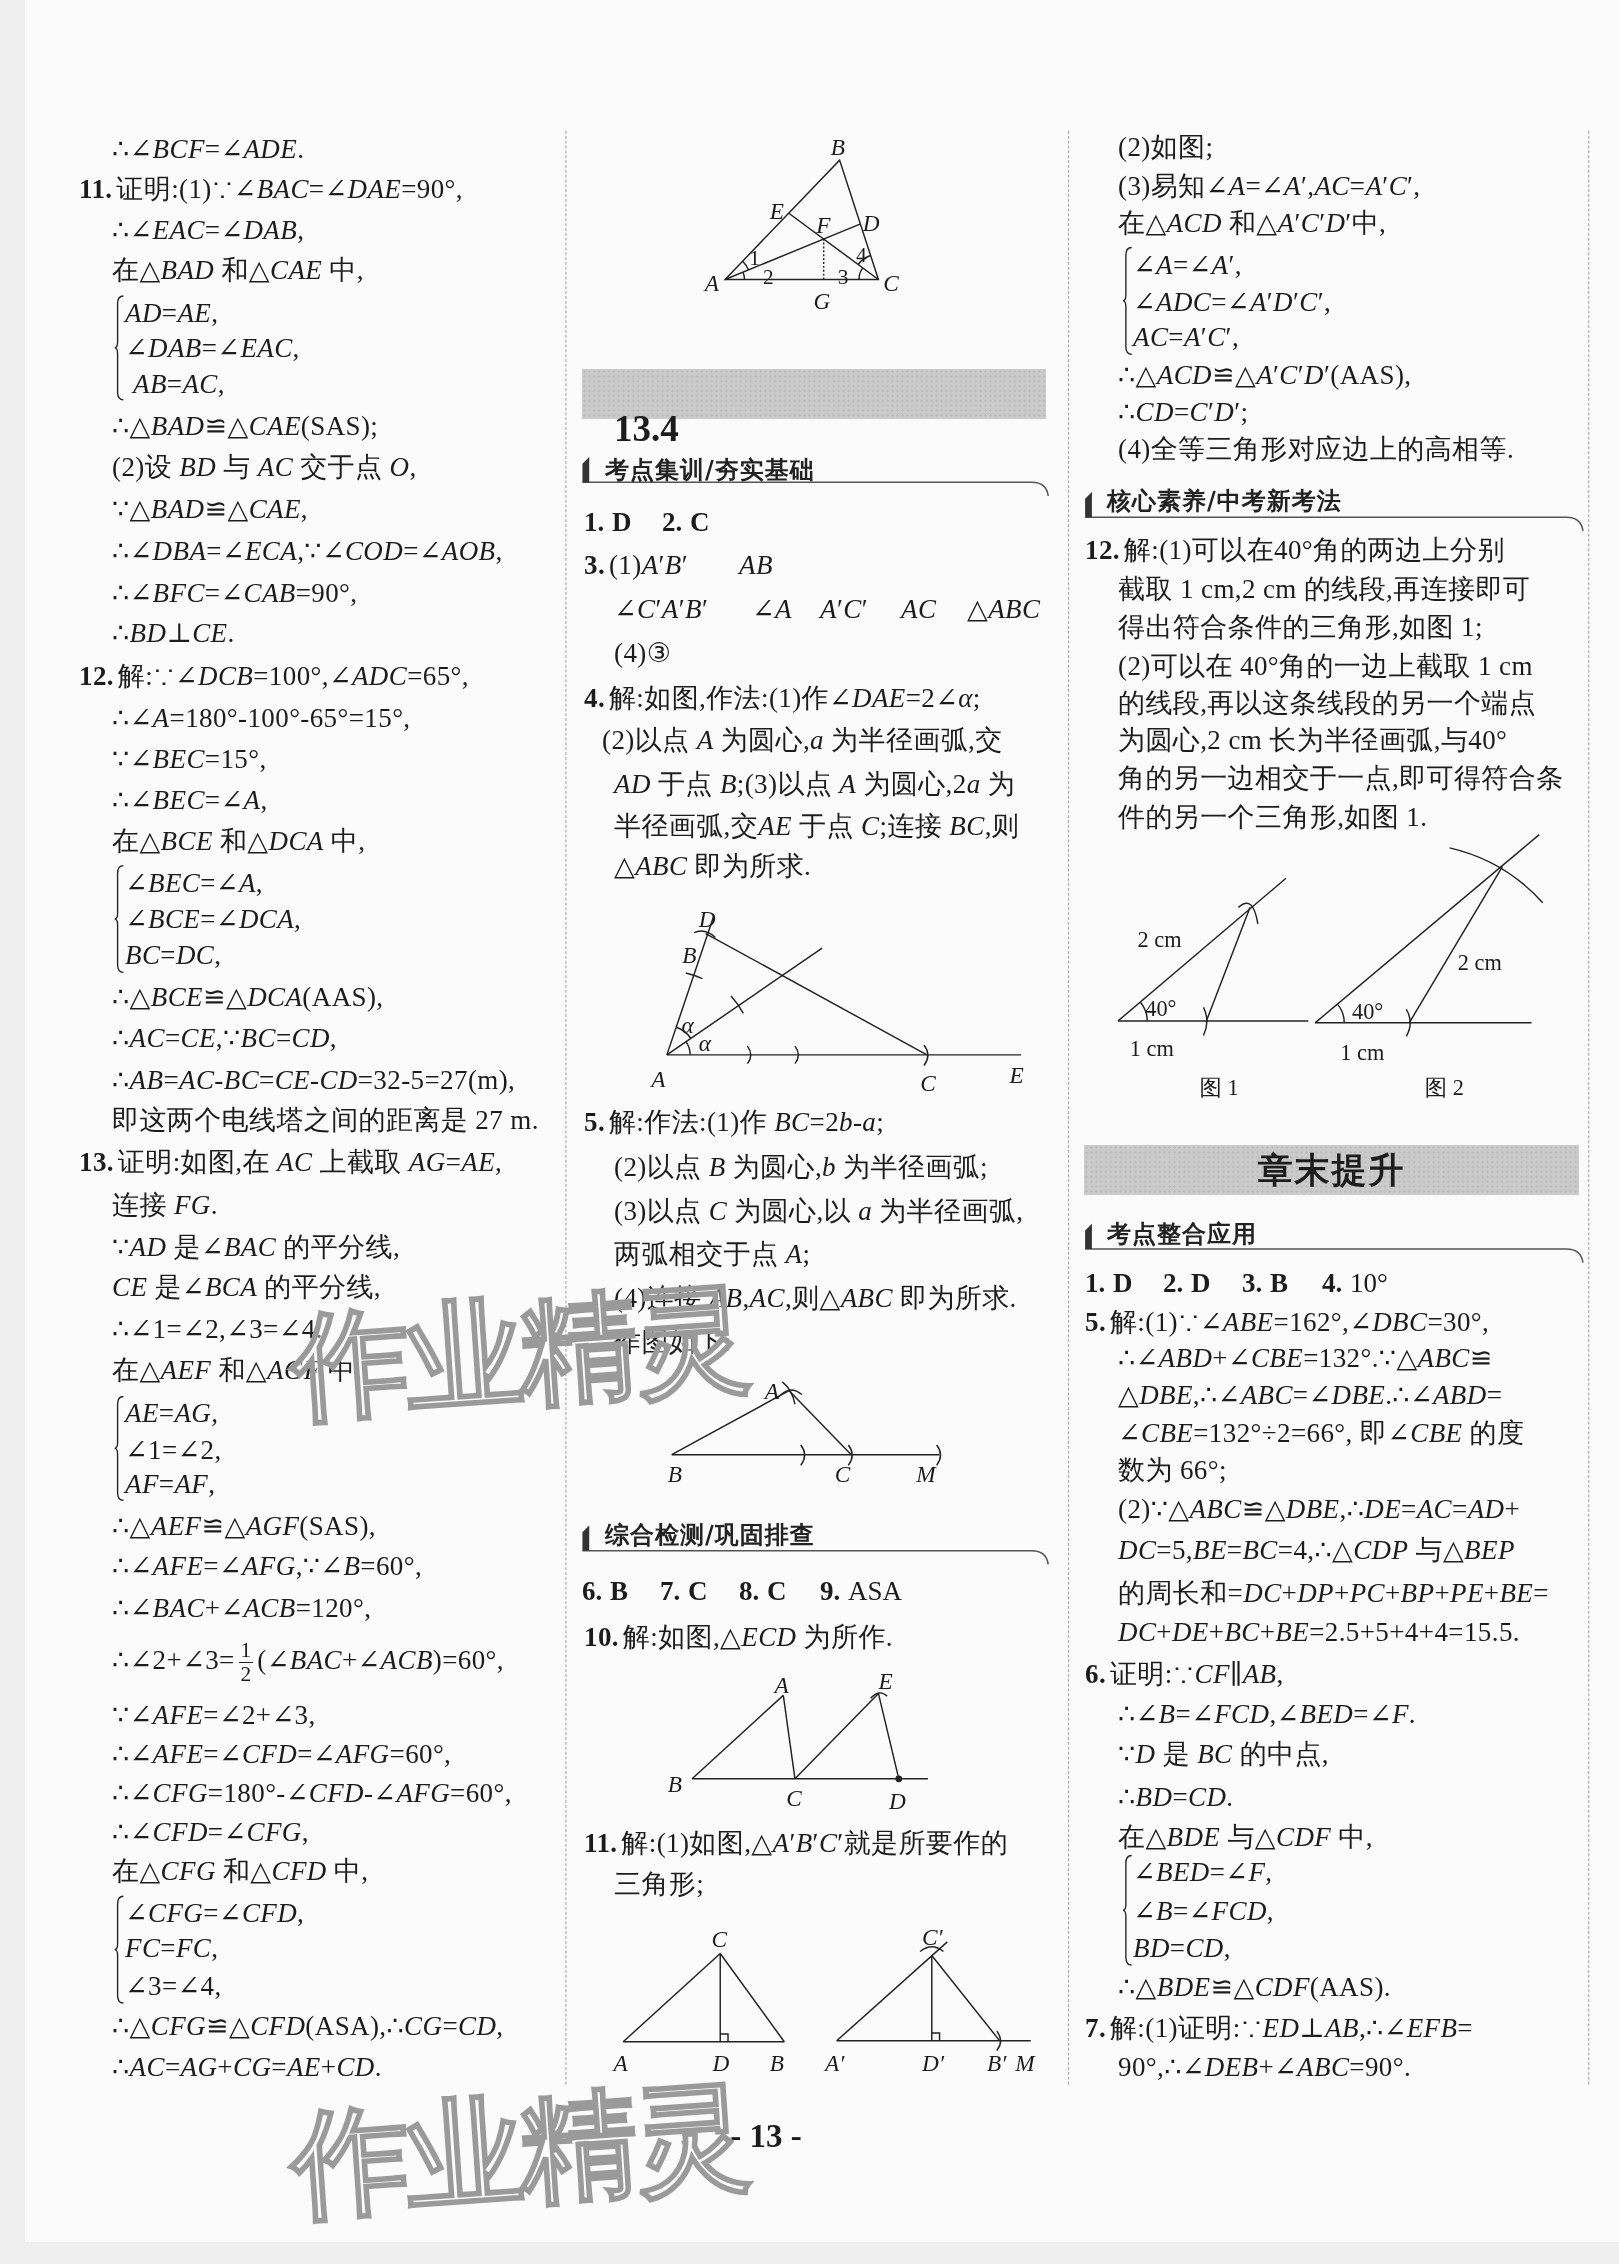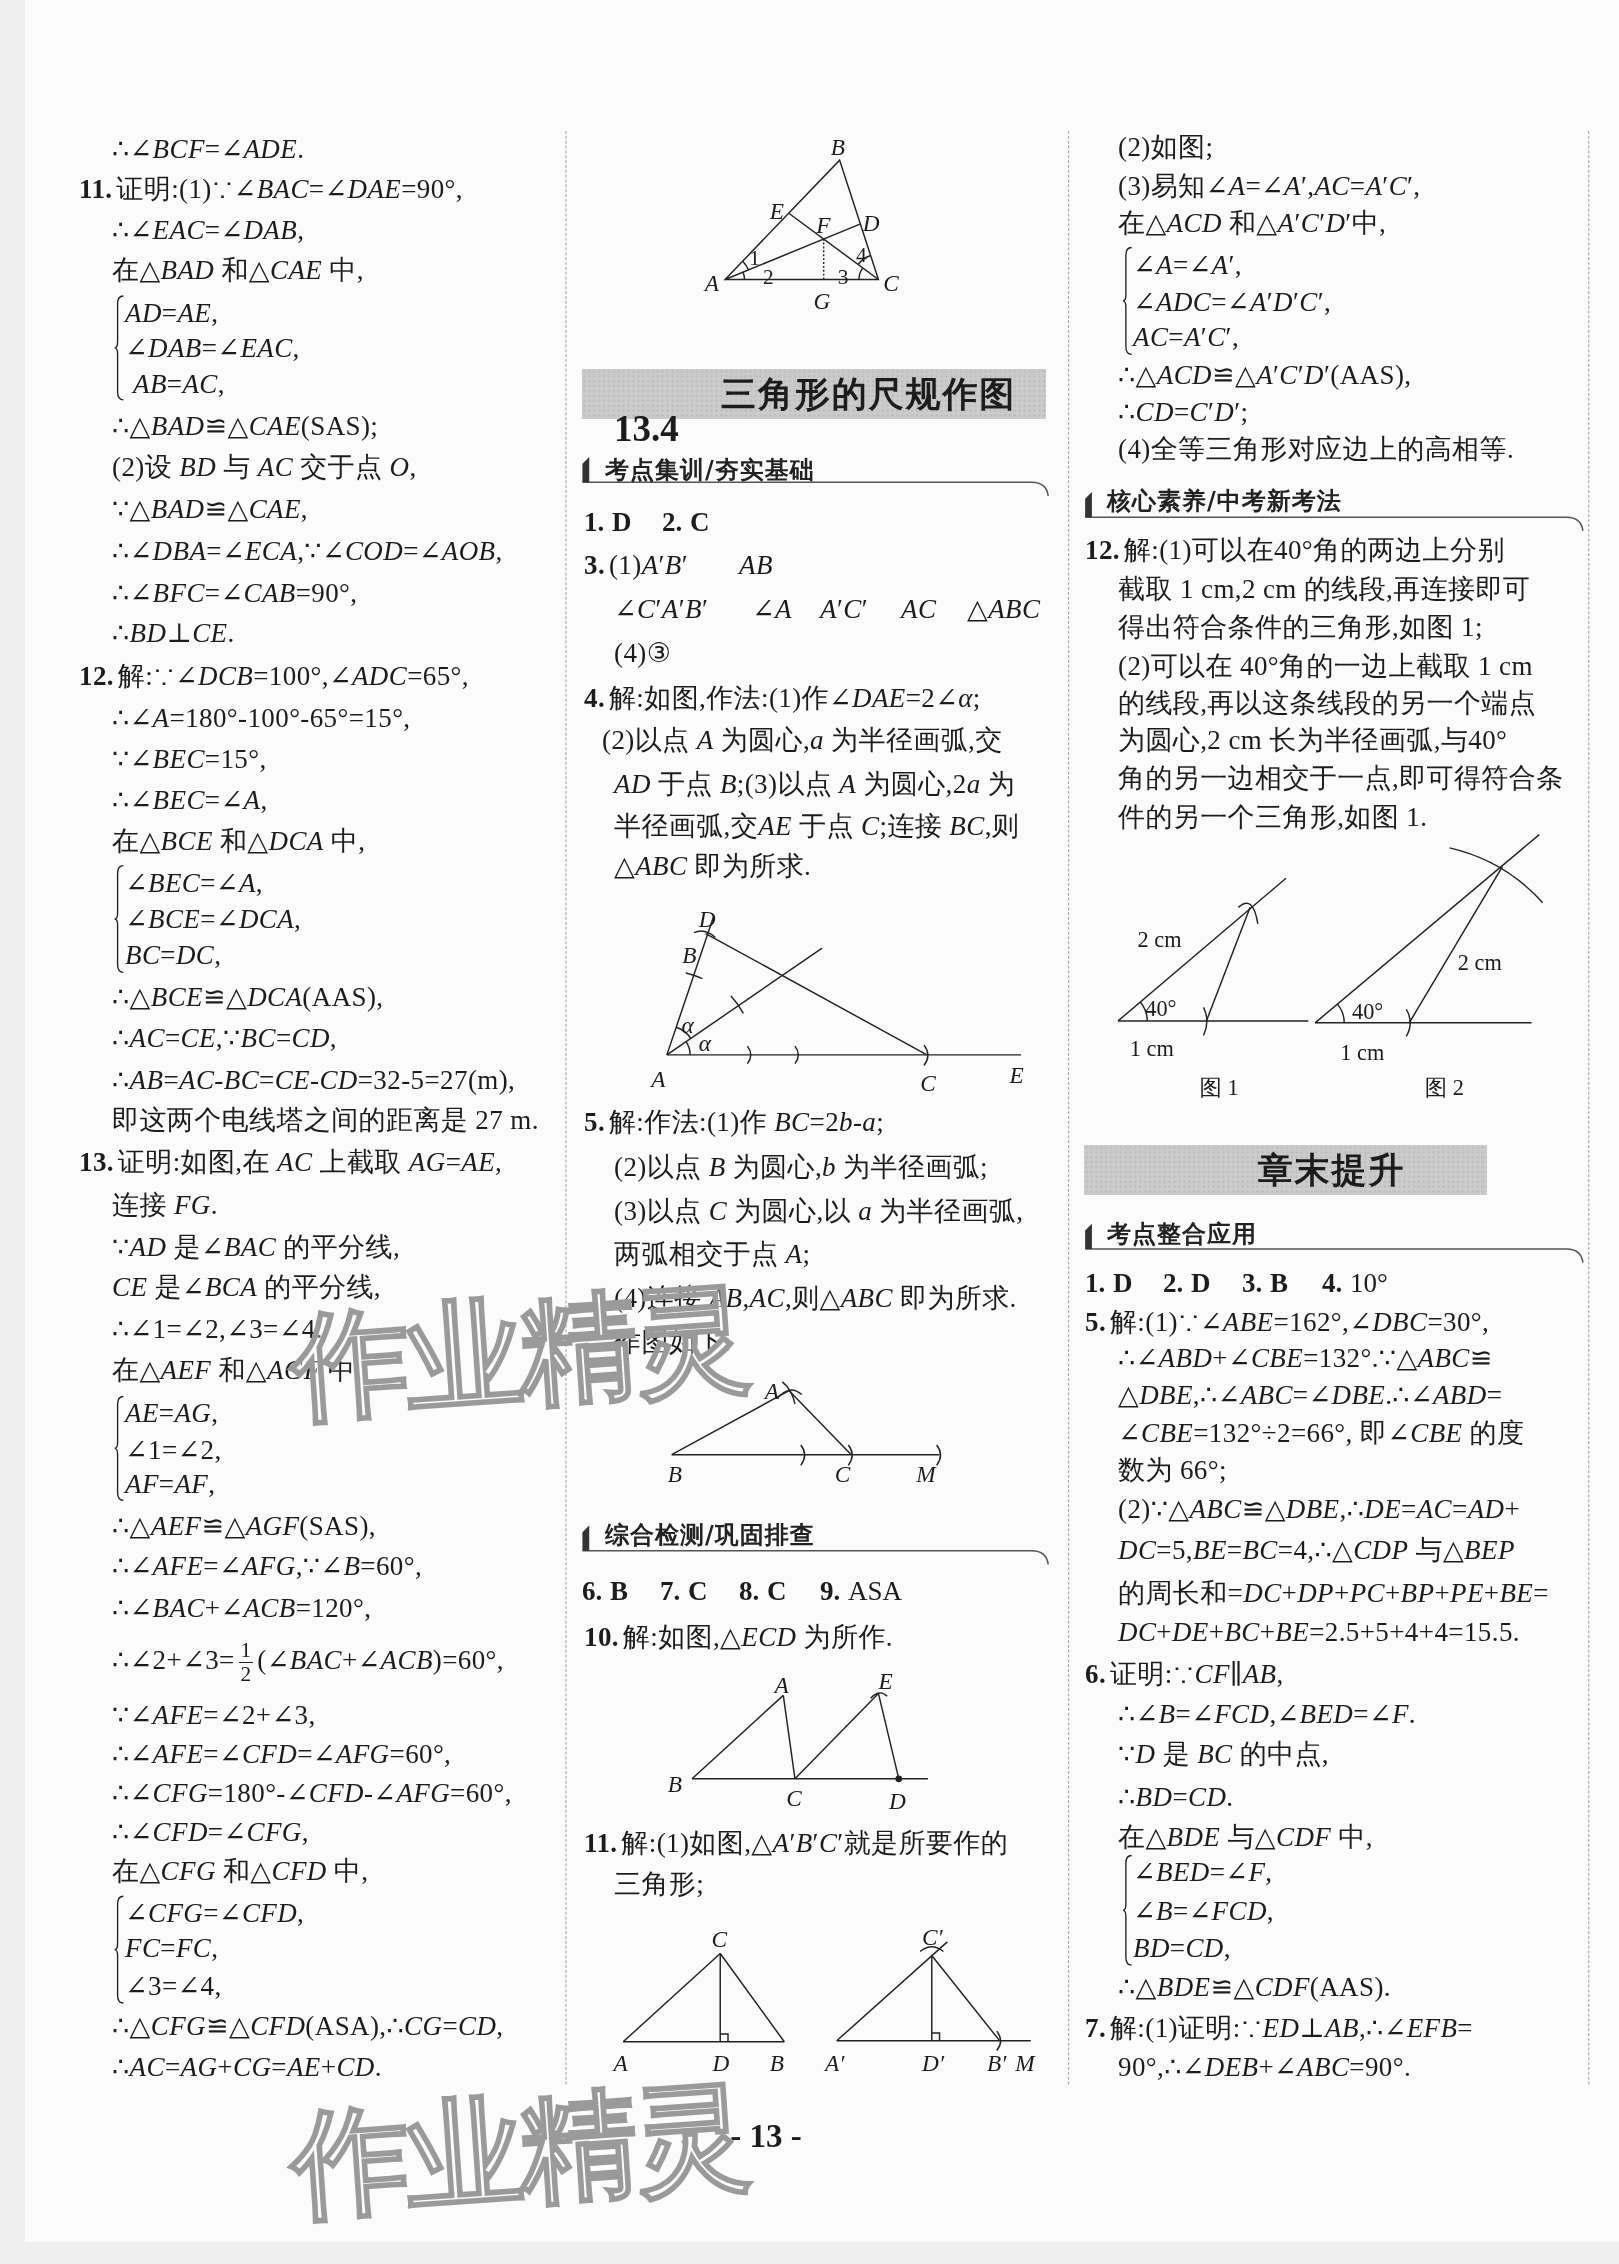--- a/index.html
+++ b/index.html
@@ -251,21 +251,20 @@
   <div class="ln" style="left:125px;top:1893px">∠<i>CFG</i>=∠<i>CFD</i>,</div>
   <div class="ln" style="left:125px;top:1928px"><i>FC</i>=<i>FC</i>,</div>
   <div class="ln" style="left:125px;top:1966px">∠3=∠4,</div>
   <div class="ln" style="left:112px;top:2006px">∴△<i>CFG</i>≌△<i>CFD</i>(ASA),∴<i>CG</i>=<i>CD</i>,</div>
   <div class="ln" style="left:112px;top:2047px">∴<i>AC</i>=<i>AG</i>+<i>CG</i>=<i>AE</i>+<i>CD</i>.</div>
 </div>
 
 <div>
   <div class="band" style="left:582px;top:369px;width:464px;height:50px">
     <span class="band-num" style="left:32px;top:0">13.4</span>
-    <span class="band-title" style="left:139px;top:0">三角形的尺规作图</span>
   </div>
   <div class="sub" style="left:605px;top:454px">考点集训/夯实基础</div>
 
   <div class="ans" style="left:584px;top:502px"><span class="n">1.</span><span class="a">D</span></div>
   <div class="ans" style="left:662px;top:502px"><span class="n">2.</span><span class="a">C</span></div>
 
   <div class="ln" style="left:584px;top:545px"><span class="num">3.</span><span>(1)</span><span><i>A</i>′<i>B</i>′</span></div>
   <div class="ln" style="left:739px;top:545px"><i>AB</i></div>
   <div class="ln" style="left:614px;top:589px">∠<i>C</i>′<i>A</i>′<i>B</i>′</div>
   <div class="ln" style="left:752px;top:589px">∠<i>A</i></div>
@@ -313,21 +312,21 @@
 
   <div class="ln" style="left:1085px;top:530px"><span class="num">12.</span><span>解:(1)可以在40°角的两边上分别</span></div>
   <div class="ln" style="left:1118px;top:569px">截取 1 cm,2 cm 的线段,再连接即可</div>
   <div class="ln" style="left:1118px;top:607px">得出符合条件的三角形,如图 1;</div>
   <div class="ln" style="left:1118px;top:646px">(2)可以在 40°角的一边上截取 1 cm</div>
   <div class="ln" style="left:1118px;top:683px">的线段,再以这条线段的另一个端点</div>
   <div class="ln" style="left:1118px;top:720px">为圆心,2 cm 长为半径画弧,与40°</div>
   <div class="ln" style="left:1118px;top:758px">角的另一边相交于一点,即可得符合条</div>
   <div class="ln" style="left:1118px;top:797px">件的另一个三角形,如图 1.</div>
 
-  <div class="band" style="left:1084px;top:1145px;width:403px;height:50px">
+  <div class="band" style="left:1084px;top:1145px;width:495px;height:50px">
     <span class="band-title" style="left:0;width:495px;text-align:center;top:0">章末提升</span>
   </div>
   <div class="sub" style="left:1107px;top:1218px">考点整合应用</div>
 
   <div class="ans" style="left:1085px;top:1263px"><span class="n">1.</span><span class="a">D</span></div>
   <div class="ans" style="left:1163px;top:1263px"><span class="n">2.</span><span class="a">D</span></div>
   <div class="ans" style="left:1242px;top:1263px"><span class="n">3.</span><span class="a">B</span></div>
   <div class="ans" style="left:1322px;top:1263px"><span class="n">4.</span><span class="a reg">10°</span></div>
 
   <div class="ln" style="left:1085px;top:1302px"><span class="num">5.</span><span>解:(1)∵∠<i>ABE</i>=162°,∠<i>DBC</i>=30°,</span></div>

